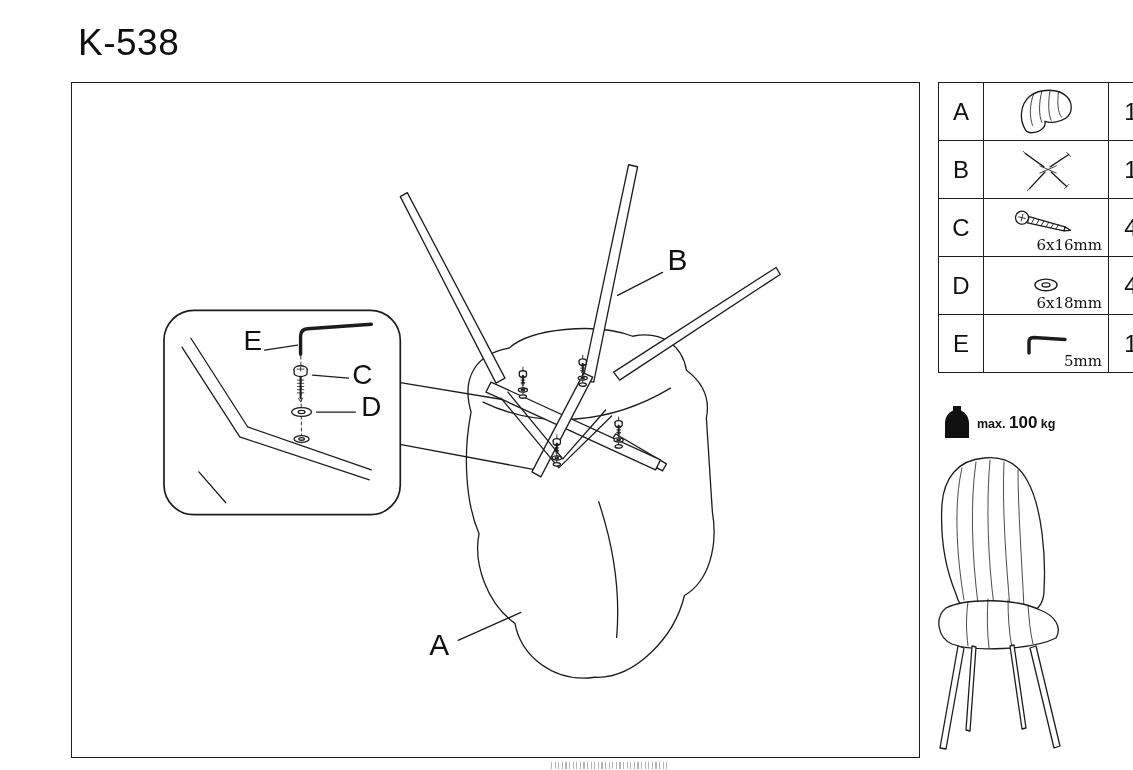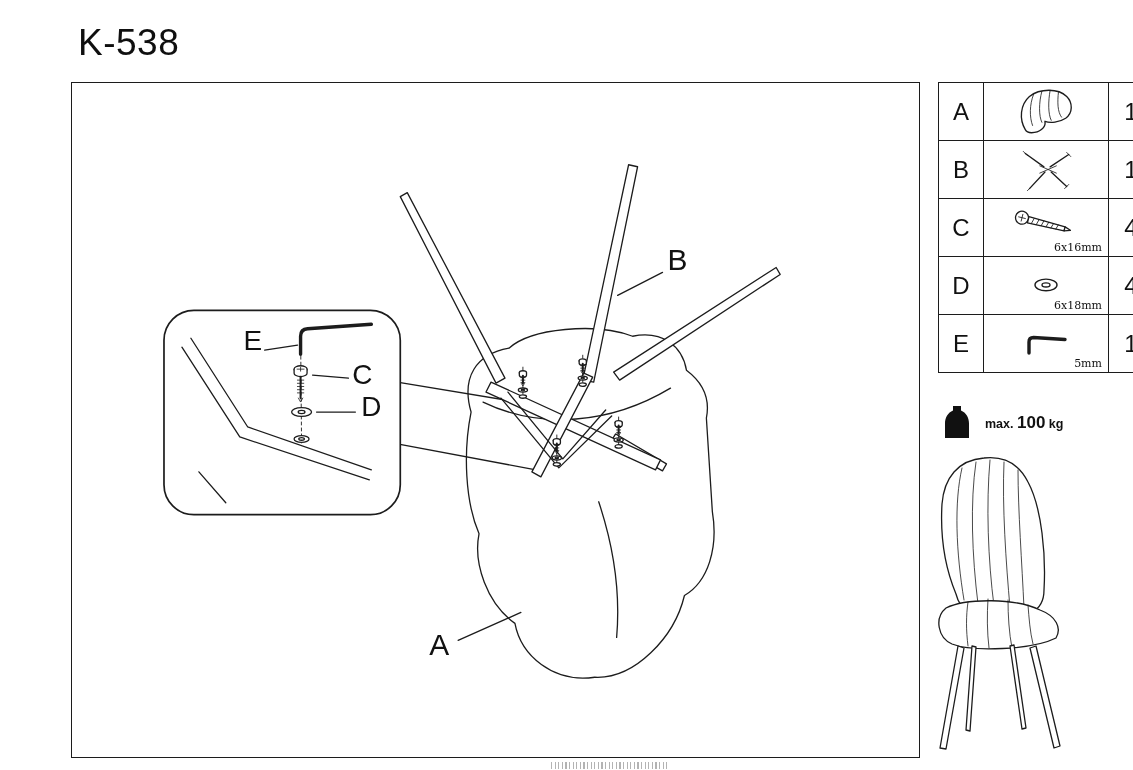--- a/index.html
+++ b/index.html
@@ -65,34 +65,34 @@
     background: #fff;
   }
   .c-letter { width: 45px; font-size: 24px; }
   .c-icon   { width: 125px; position: relative; }
   .c-qty    { width: 45px; font-size: 24px; }
   .size-label {
     position: absolute;
     right: 6px;
     bottom: 3px;
     font-family: "DejaVu Serif", serif;
-    font-size: 11px;
+    font-size: 15px;
     color: #111;
     line-height: 1;
   }
   .c-icon svg { display: inline-block; vertical-align: middle; }
 
   
   .weight {
     position: absolute;
     left: 897px;
     top: 406px;
     display: flex;
     align-items: center;
-    gap: 16px;
+    gap: 8px;
   }
   .weight .solid path { fill: #111; stroke: none; }
   .wt-text { font-weight: bold; font-size: 12.5px; white-space: nowrap; }
   .wt-val  { font-size: 17px; }
 
   
   .chair {
     position: absolute;
     left: 858px;
     top: 452px;

